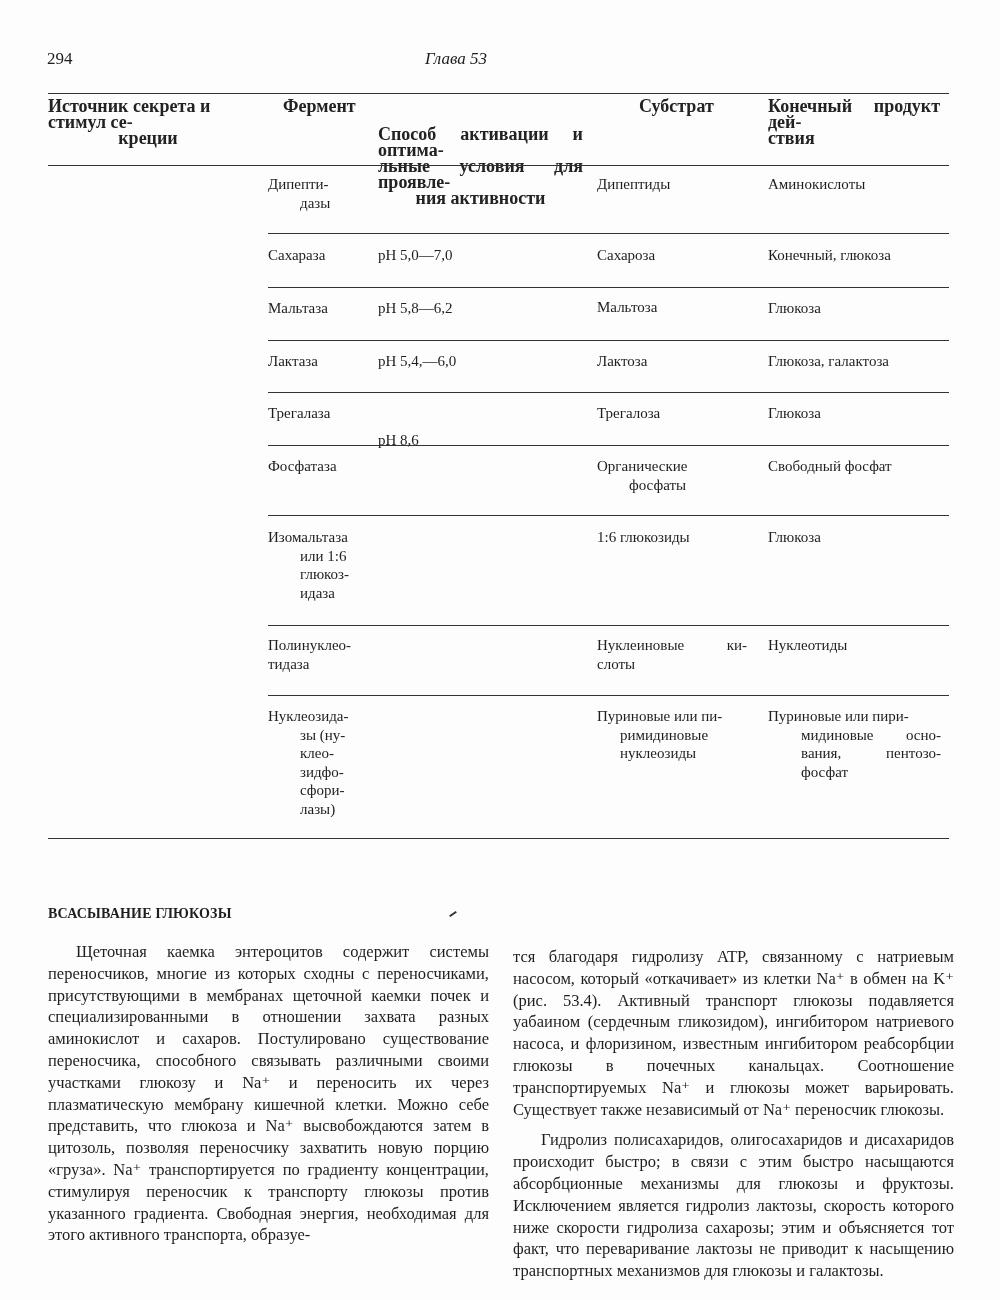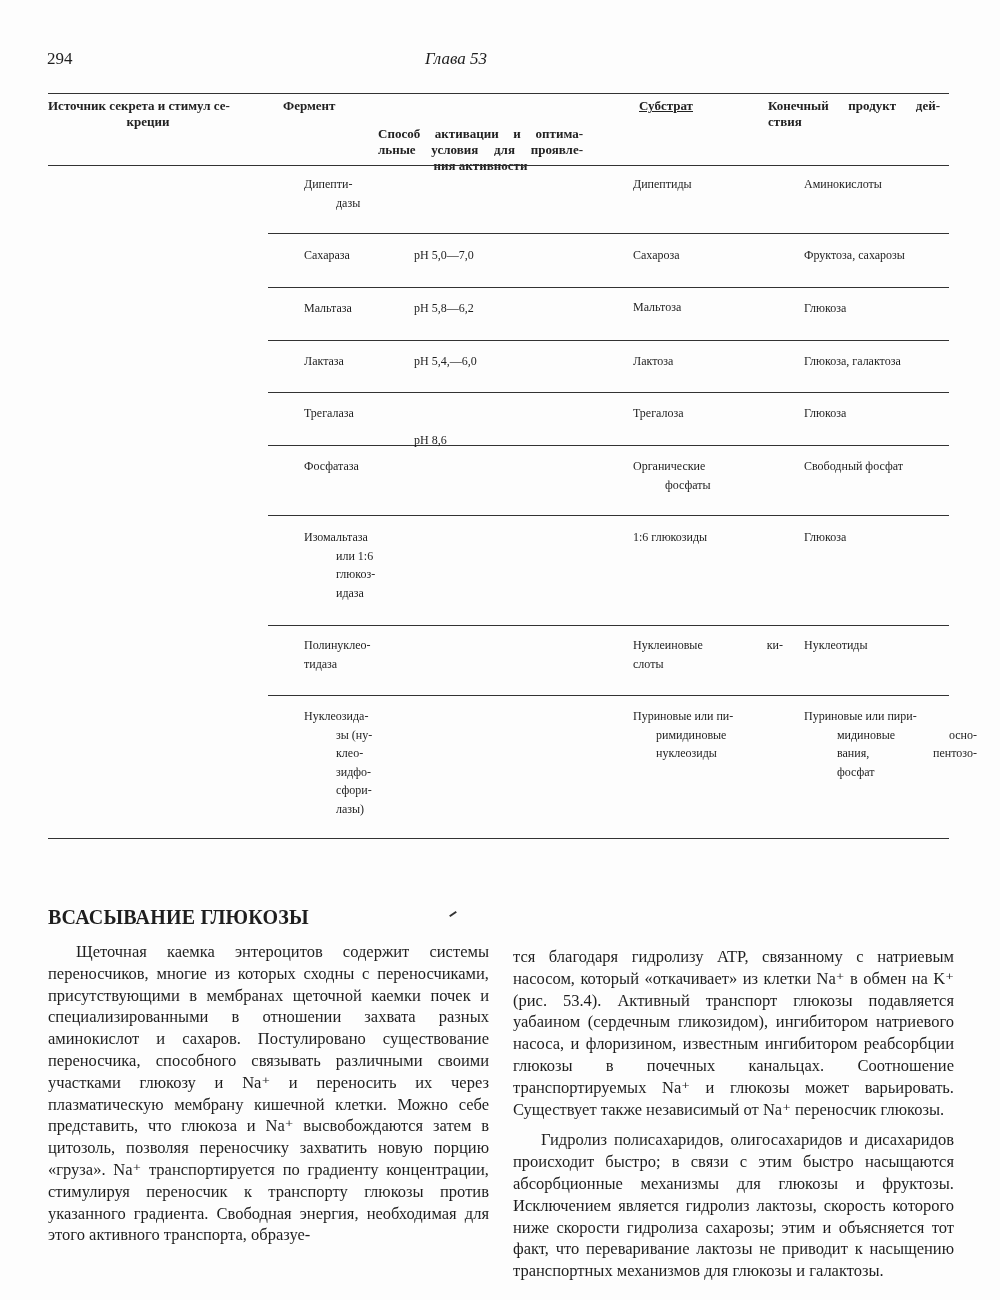--- a/index.html
+++ b/index.html
@@ -2,30 +2,30 @@
 <html><head>
 <meta charset="utf-8">
 <style>
   html, body { margin: 0; padding: 0; background: #fdfdfd; }
   body { width: 1000px; height: 1300px; position: relative; overflow: hidden;
          font-family: "Liberation Serif", "DejaVu Serif", serif; color: #1e1e1e; }
   .page-num { position: absolute; left: 47px; top: 49px; font-size: 17px; }
   .running-head { position: absolute; left: 0; width: 912px; top: 49px; text-align: center;
                   font-size: 17px; font-style: italic; }
   .rule { position: absolute; left: 48px; width: 901px; height: 0; border-top: 1.6px solid #333; }
-  .cell { position: absolute; font-size: 12px; line-height: 18.5px; margin-left: 36px; }
-  .hcell { position: absolute; font-size: 13px; line-height: 16px; font-weight: bold; color: #222; }
+  .cell { position: absolute; font-size: 15px; line-height: 18.5px; }
+  .hcell { position: absolute; font-size: 18px; line-height: 16px; font-weight: bold; color: #222; }
   .center { text-align: center; }
   .justify { text-align: justify; text-align-last: left; }
   .col-src { left: 48px; width: 200px; }
   .col-enz { left: 268px; width: 100px; }
   .col-act { left: 378px; width: 205px; }
   .col-sub { left: 597px; width: 148px; }
   .col-prod { left: 768px; width: 180px; }
-  .section-title { position: absolute; left: 48px; top: 906px; font-size: 20px; font-weight: bold;
+  .section-title { position: absolute; left: 48px; top: 906px; font-size: 14px; font-weight: bold;
                    letter-spacing: 0.2px; }
   .tick-mark { position: absolute; left: 449px; top: 913px; width: 8px; height: 2px; background: #333;
                transform: rotate(-35deg); }
   .col-text { position: absolute; font-size: 16.5px; line-height: 21.8px; text-align: justify; }
   .col-left { left: 48px; width: 441px; top: 941px; }
   .col-right { left: 513px; width: 441px; top: 902px; margin-top: 44px; }
   .col-text p { margin: 0; }
   .indent { text-indent: 28px; }
   .col-text p.indent-top { margin-top: 9px; }
 </style>
@@ -44,21 +44,21 @@
       <div class="center">креции</div>
     </div>
     <div class="hcell" style="top:98px; left:283px;">
       <div>Фермент</div>
     </div>
     <div class="hcell" style="top:98px; left:378px; width:205px;margin-top:28px;">
       <div class="justify" style="text-align-last:justify">Способ активации и оптима-</div>
       <div class="justify" style="text-align-last:justify">льные условия для проявле-</div>
       <div class="center">ния активности</div>
     </div>
-    <div class="hcell" style="top:98px; left:639px;text-decoration:underline;">
+    <div class="hcell" style="top:98px; left:639px;">
       <div>Субстрат</div>
     </div>
     <div class="hcell" style="top:98px; left:768px; width:172px;">
       <div class="justify" style="text-align-last:justify">Конечный продукт дей-</div>
       <div>ствия</div>
     </div>
   </div>
 
   <div class="rule" style="top:165px"></div>
 
@@ -69,21 +69,21 @@
     </div>
     <div class="cell col-sub" style="top:175px">Дипептиды</div>
     <div class="cell col-prod" style="top:175px">Аминокислоты</div>
   </div>
   <div class="rule" style="top:233px; left:268px; width:681px;"></div>
 
   <div>
     <div class="cell col-enz" style="top:246px">Сахараза</div>
     <div class="cell col-act" style="top:246px">pH 5,0—7,0</div>
     <div class="cell col-sub" style="top:246px">Сахароза</div>
-    <div class="cell col-prod" style="top:246px">Фруктоза, сахарозы</div>
+    <div class="cell col-prod" style="top:246px">Конечный, глюкоза</div>
   </div>
   <div class="rule" style="top:287px; left:268px; width:681px;"></div>
 
   <div>
     <div class="cell col-enz" style="top:299px">Мальтаза</div>
     <div class="cell col-act" style="top:299px">pH 5,8—6,2</div>
     <div class="cell col-sub" style="top:298px">Мальтоза</div>
     <div class="cell col-prod" style="top:299px">Глюкоза</div>
   </div>
   <div class="rule" style="top:340px; left:268px; width:681px;"></div>

